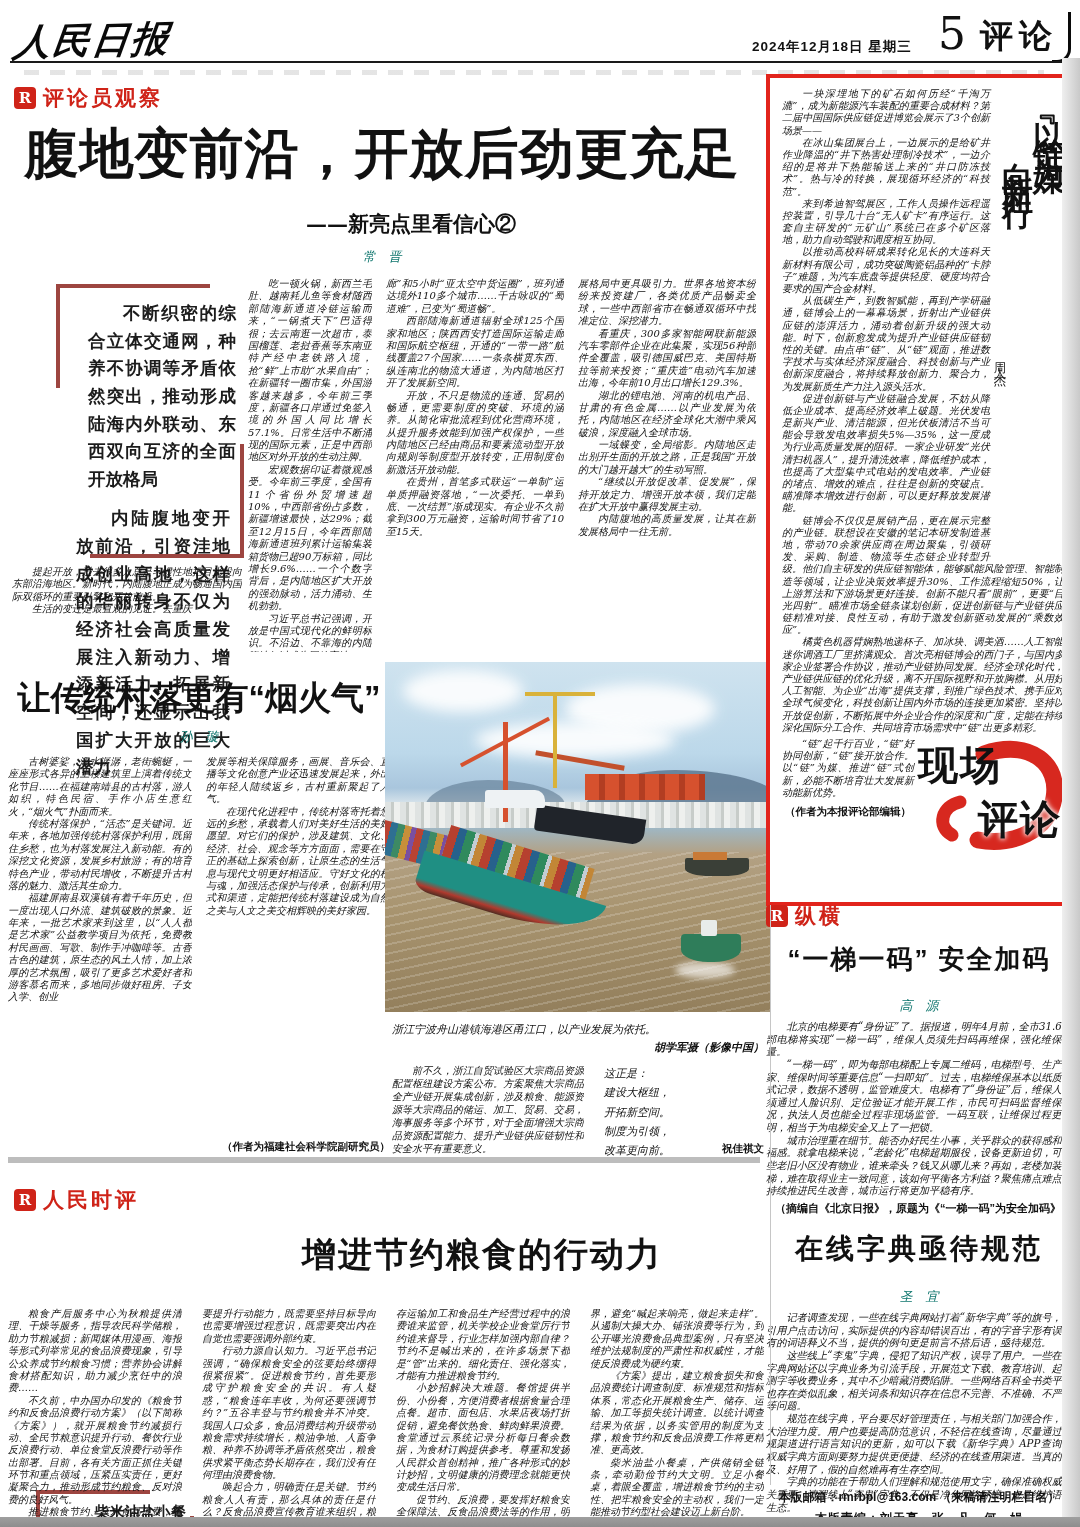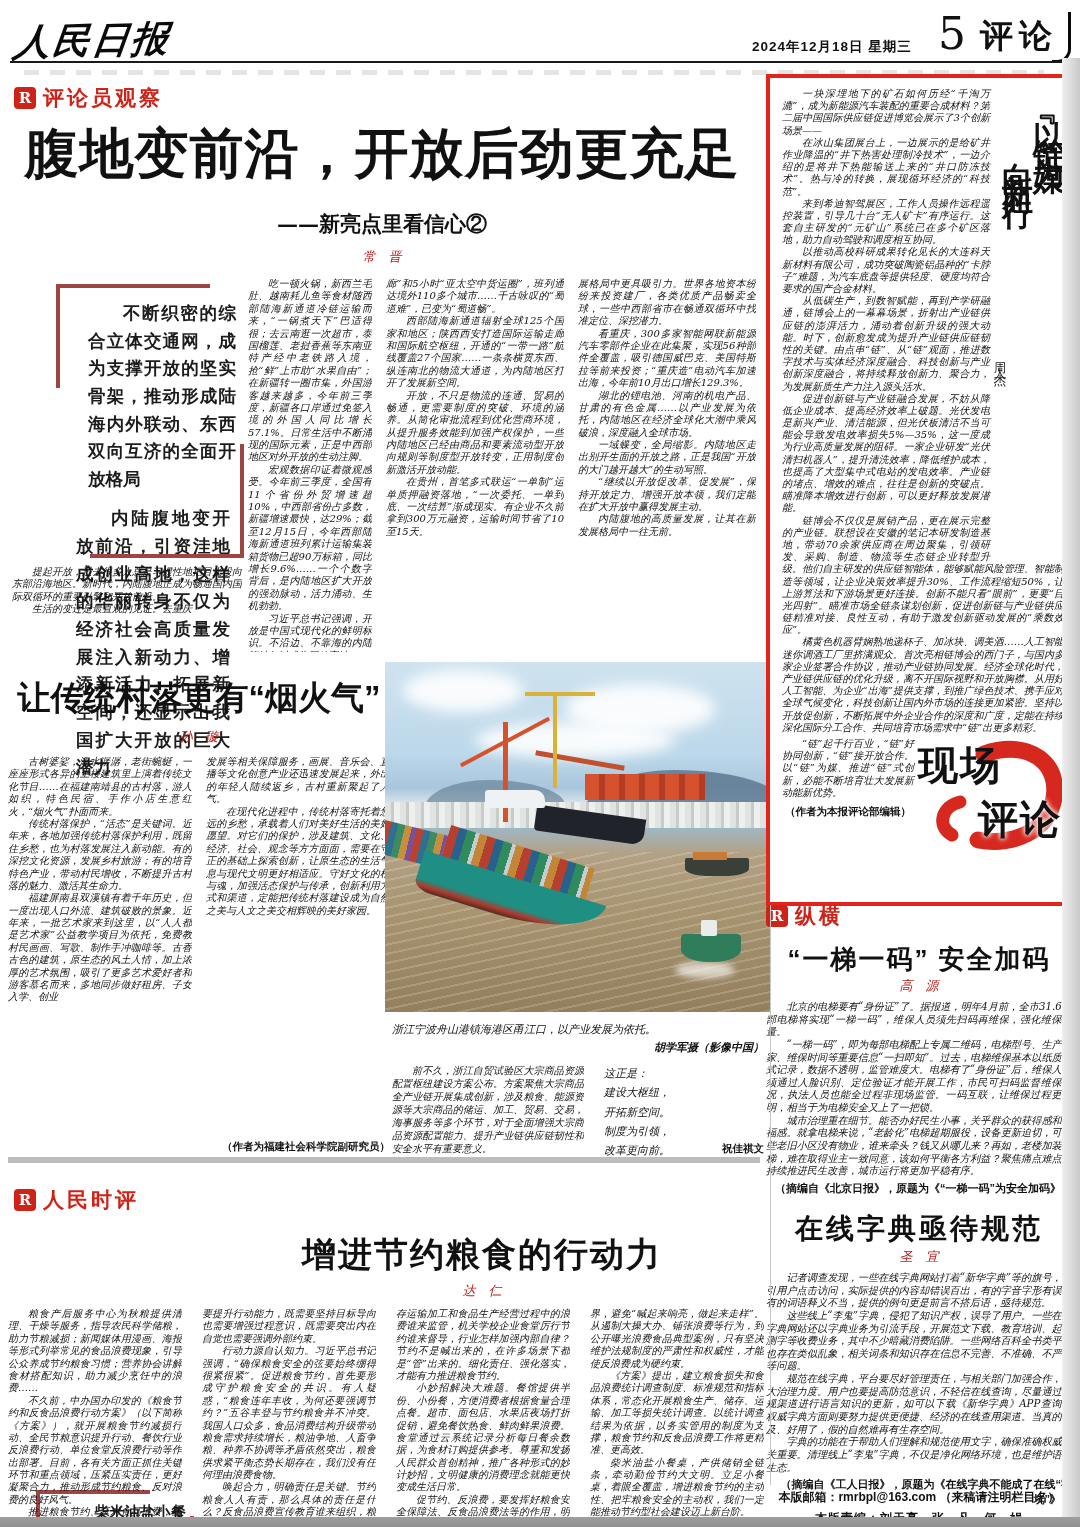--- a/index.html
+++ b/index.html
@@ -19,22 +19,22 @@
      background:repeating-linear-gradient(90deg,#e0e0e0 0 15px,transparent 15px 26px);}
   
   .sec-label{display:flex;align-items:center;gap:7px;}
   .sec-logo{width:22px;height:22px;background:#cf2318;color:#fff;border-radius:4px;display:grid;
      place-items:center;font-family:"DejaVu Serif",serif;font-weight:bold;font-size:15px;}
   .sec-text{color:#cf2318;font-size:21px;font-weight:800;letter-spacing:3px;}
   
   .lead-headline{left:0;top:118px;width:764px;text-align:center;font-size:54px;font-weight:900;
      letter-spacing:1px;}
   .lead-subtitle{left:0;top:210px;width:764px;text-align:center;font-family:"DejaVu Serif",serif;
-     font-size:21px;font-weight:700;}
-  .byline{font-family:"DejaVu Serif",serif;font-style:italic;font-size:13px;color:#b91c1c;text-align:center;}
+     font-size:21px;font-weight:700;padding-left:29px;}
+  .byline{font-family:"DejaVu Serif",serif;font-style:italic;font-size:13px;color:#0f766e;text-align:center;}
   
   .kai{font-family:"DejaVu Serif",serif;font-style:italic;}
   .bp{margin:0;text-indent:2em;text-align:justify;}
   .body10 .bp{font-size:10px;line-height:1.24;}
   .cols{display:flex;}
   .col{overflow:hidden;}
   .flush-first p:first-child{text-indent:0;}
   
   .qwrap{position:relative;}
   .qbr{position:absolute;}
@@ -73,21 +73,21 @@
   .chain-note{margin-top:6px;font-size:10.5px;font-weight:700;text-align:center;font-style:normal;
      font-family:"Liberation Sans",sans-serif;}
   .scene-logo{position:relative;width:150px;height:112px;flex:0 0 150px;font-style:normal;}
   .scene-t1{position:absolute;left:4px;top:0;font-size:40px;font-weight:900;letter-spacing:2px;}
   .scene-t2{position:absolute;left:64px;top:54px;font-size:40px;font-weight:900;letter-spacing:2px;
      text-shadow:0 0 4px #fff,0 0 6px #fff;}
   
   .zh-wrap{left:766px;top:902px;width:306px;height:586px;}
   .zh-h1{margin-top:12px;text-align:center;font-size:26px;font-weight:800;letter-spacing:2px;}
   .zh-h2{margin-top:14px;text-align:center;font-family:"DejaVu Serif",serif;font-size:28px;font-weight:600;letter-spacing:3px;}
-  .zh-byline{margin-top:0;}
+  .zh-byline{margin-top:20px;}
   .zh-body{margin-top:6px;}
   .zh-body .bp{font-size:10.2px;line-height:1.24;}
   .zh-source{margin-top:3px;text-align:right;font-size:11px;font-weight:700;font-family:"Liberation Sans",sans-serif;}
   
   .sp-headline{left:200px;top:1232px;width:564px;text-align:center;font-size:34px;font-weight:900;letter-spacing:2px;}
   .sp-byline{left:200px;top:1282px;width:564px;}
   
   .gray-divider{left:8px;top:1157px;width:752px;height:6px;background:#bdbdbd;}
   .col-rule{left:770px;top:905px;width:1px;height:580px;background:#c6c6c6;}
   .bottom-bar{left:0;top:1517px;width:1080px;height:10px;background:linear-gradient(#9f9f9f,#8d8d8d);}
@@ -116,21 +116,21 @@
     <span class="sec-logo">R</span>
     <span class="sec-text">评论员观察</span>
   </div>
   <div class="abs lead-headline">腹地变前沿，开放后劲更充足</div>
   <div class="abs lead-subtitle">——新亮点里看信心②</div>
   <div class="abs byline" style="left:0;top:248px;width:764px;">常　晋</div>
 
   <div class="abs qwrap" style="left:10px;top:284px;width:234px;height:276px;">
     <div class="qbr qtl" style="left:46px;top:0;width:150px;height:100px;"></div>
     <div class="qbr qbrb" style="right:0;bottom:2px;width:150px;height:110px;"></div>
-    <div class="qtext" style="padding:16px 8px 0 78px;font-size:17.5px;line-height:1.58;">不断织密的综合立体交通网，成为支撑开放的坚实骨架，推动形成陆海内外联动、东西双向互济的全面开放格局</div>
+    <div class="qtext" style="padding:16px 8px 0 78px;font-size:17.5px;line-height:1.58;">不断织密的综合立体交通网，种养不协调等矛盾依然突出，推动形成陆海内外联动、东西双向互济的全面开放格局</div>
     <div class="qtext" style="padding:12px 14px 0 66px;font-size:17.5px;line-height:1.58;">内陆腹地变开放前沿，引资洼地成创业高地，这样的华丽转身不仅为经济社会高质量发展注入新动力、增添新活力、拓展新空间，还显示出我国扩大开放的巨大潜力</div>
   </div>
 
   <div class="abs kai body10" style="left:12px;top:566px;width:230px;height:92px;overflow:hidden;">
       <p class="bp">提起开放，过去很多人总是习惯性地把目光投向东部沿海地区。新时代，内陆腹地正成为畅通国内国际双循环的重要引擎和开放前沿。</p>
       <p class="bp">生活的变迁是最直观的见证。去重庆</p>
     </div>
 
   <div class="abs cols body10 kai" style="left:248px;top:278px;width:512px;height:374px;gap:14px;">
     <div class="col" style="width:124px;">
@@ -280,21 +280,20 @@
   <div class="abs sec-label" style="left:14px;top:1186px;">
     <span class="sec-logo">R</span>
     <span class="sec-text">人民时评</span>
   </div>
   <div class="abs qwrap" style="left:10px;top:1214px;width:184px;height:86px;">
     <div class="qbr qtl" style="left:26px;top:0;width:110px;height:56px;"></div>
     <div class="qbr qbrb" style="right:0;bottom:0;width:110px;height:56px;"></div>
     <div class="qtext" style="padding:10px 8px 0 54px;font-size:15px;line-height:1.55;">柴米油盐小餐桌，产供储销全链条，牵动勤俭节约大文明</div>
   </div>
   <div class="abs sp-headline">增进节约粮食的行动力</div>
-  <div class="abs byline sp-byline">达　仁</div>
   <div class="abs cols body10 kai" style="left:8px;top:1308px;width:756px;height:209px;gap:20px;">
     <div class="col" style="width:174px;">
         <p class="bp">粮食产后服务中心为秋粮提供清理、干燥等服务，指导农民科学储粮，助力节粮减损；新闻媒体用漫画、海报等形式列举常见的食品浪费现象，引导公众养成节约粮食习惯；营养协会讲解食材搭配知识，助力减少烹饪中的浪费……</p>
         <p class="bp">不久前，中办国办印发的《粮食节约和反食品浪费行动方案》（以下简称《方案》），就开展粮食节约减损行动、全民节粮意识提升行动、餐饮行业反浪费行动、单位食堂反浪费行动等作出部署。目前，各有关方面正抓住关键环节和重点领域，压紧压实责任，更好凝聚合力，推动形成节约粮食、反对浪费的良好风气。</p>
         <p class="bp">推进粮食节约、反对食品浪费，重在坚持，难在坚持，唯靠坚持。增进粮食节约的主动性、行动力，既需要强化思想认识也需</p>
       </div>
     <div class="col flush-first" style="width:174px;">
         <p class="bp">要提升行动能力，既需要坚持目标导向也需要增强过程意识，既需要突出内在自觉也需要强调外部约束。</p>
         <p class="bp">行动力源自认知力。习近平总书记强调，“确保粮食安全的弦要始终绷得很紧很紧”。促进粮食节约，首先要形成守护粮食安全的共识。有人疑惑，“粮食连年丰收，为何还要强调节约？”五谷丰登与节约粮食并不冲突。我国人口众多，食品消费结构升级带动粮食需求持续增长，粮油争地、人畜争粮、种养不协调等矛盾依然突出，粮食供求紧平衡态势长期存在，我们没有任何理由浪费食物。</p>
         <p class="bp">唤起合力，明确责任是关键。节约粮食人人有责，那么具体的责任是什么？反食品浪费宣传教育谁来组织，粮食生产储</p>

